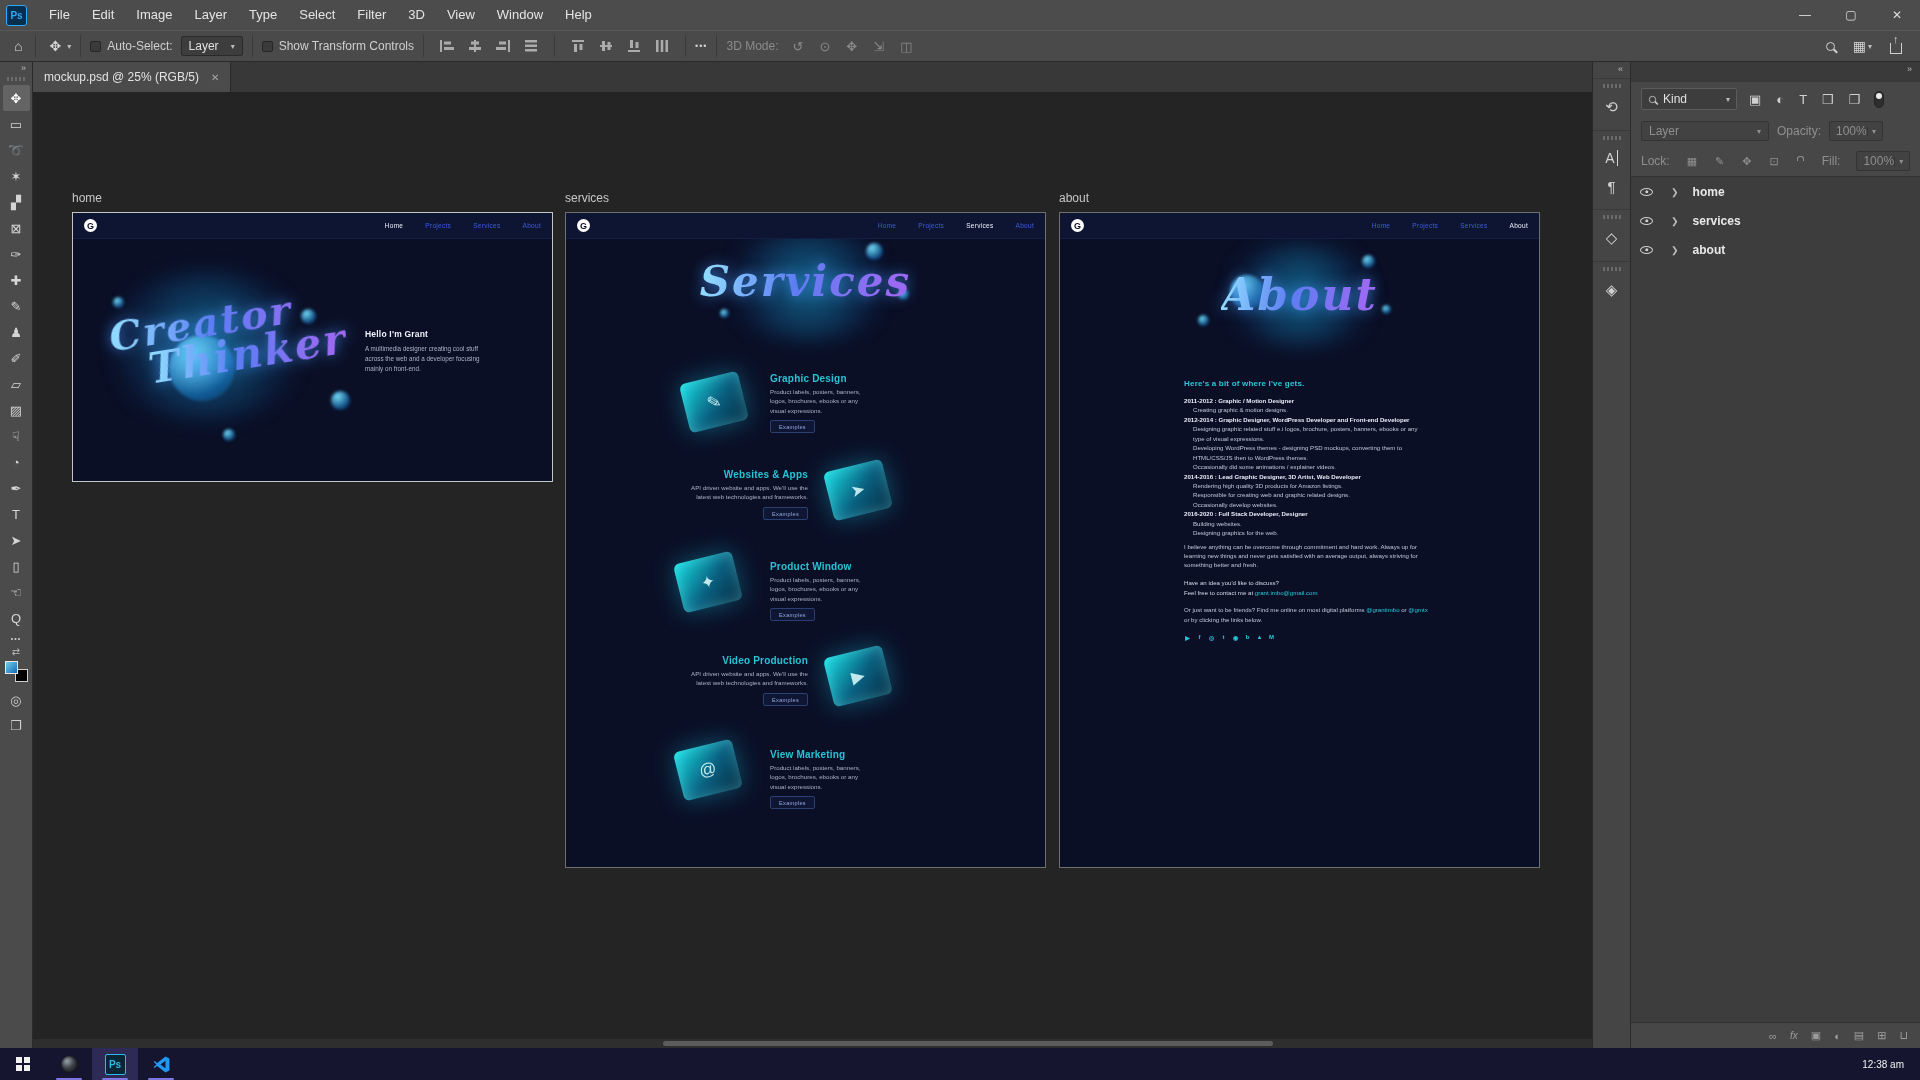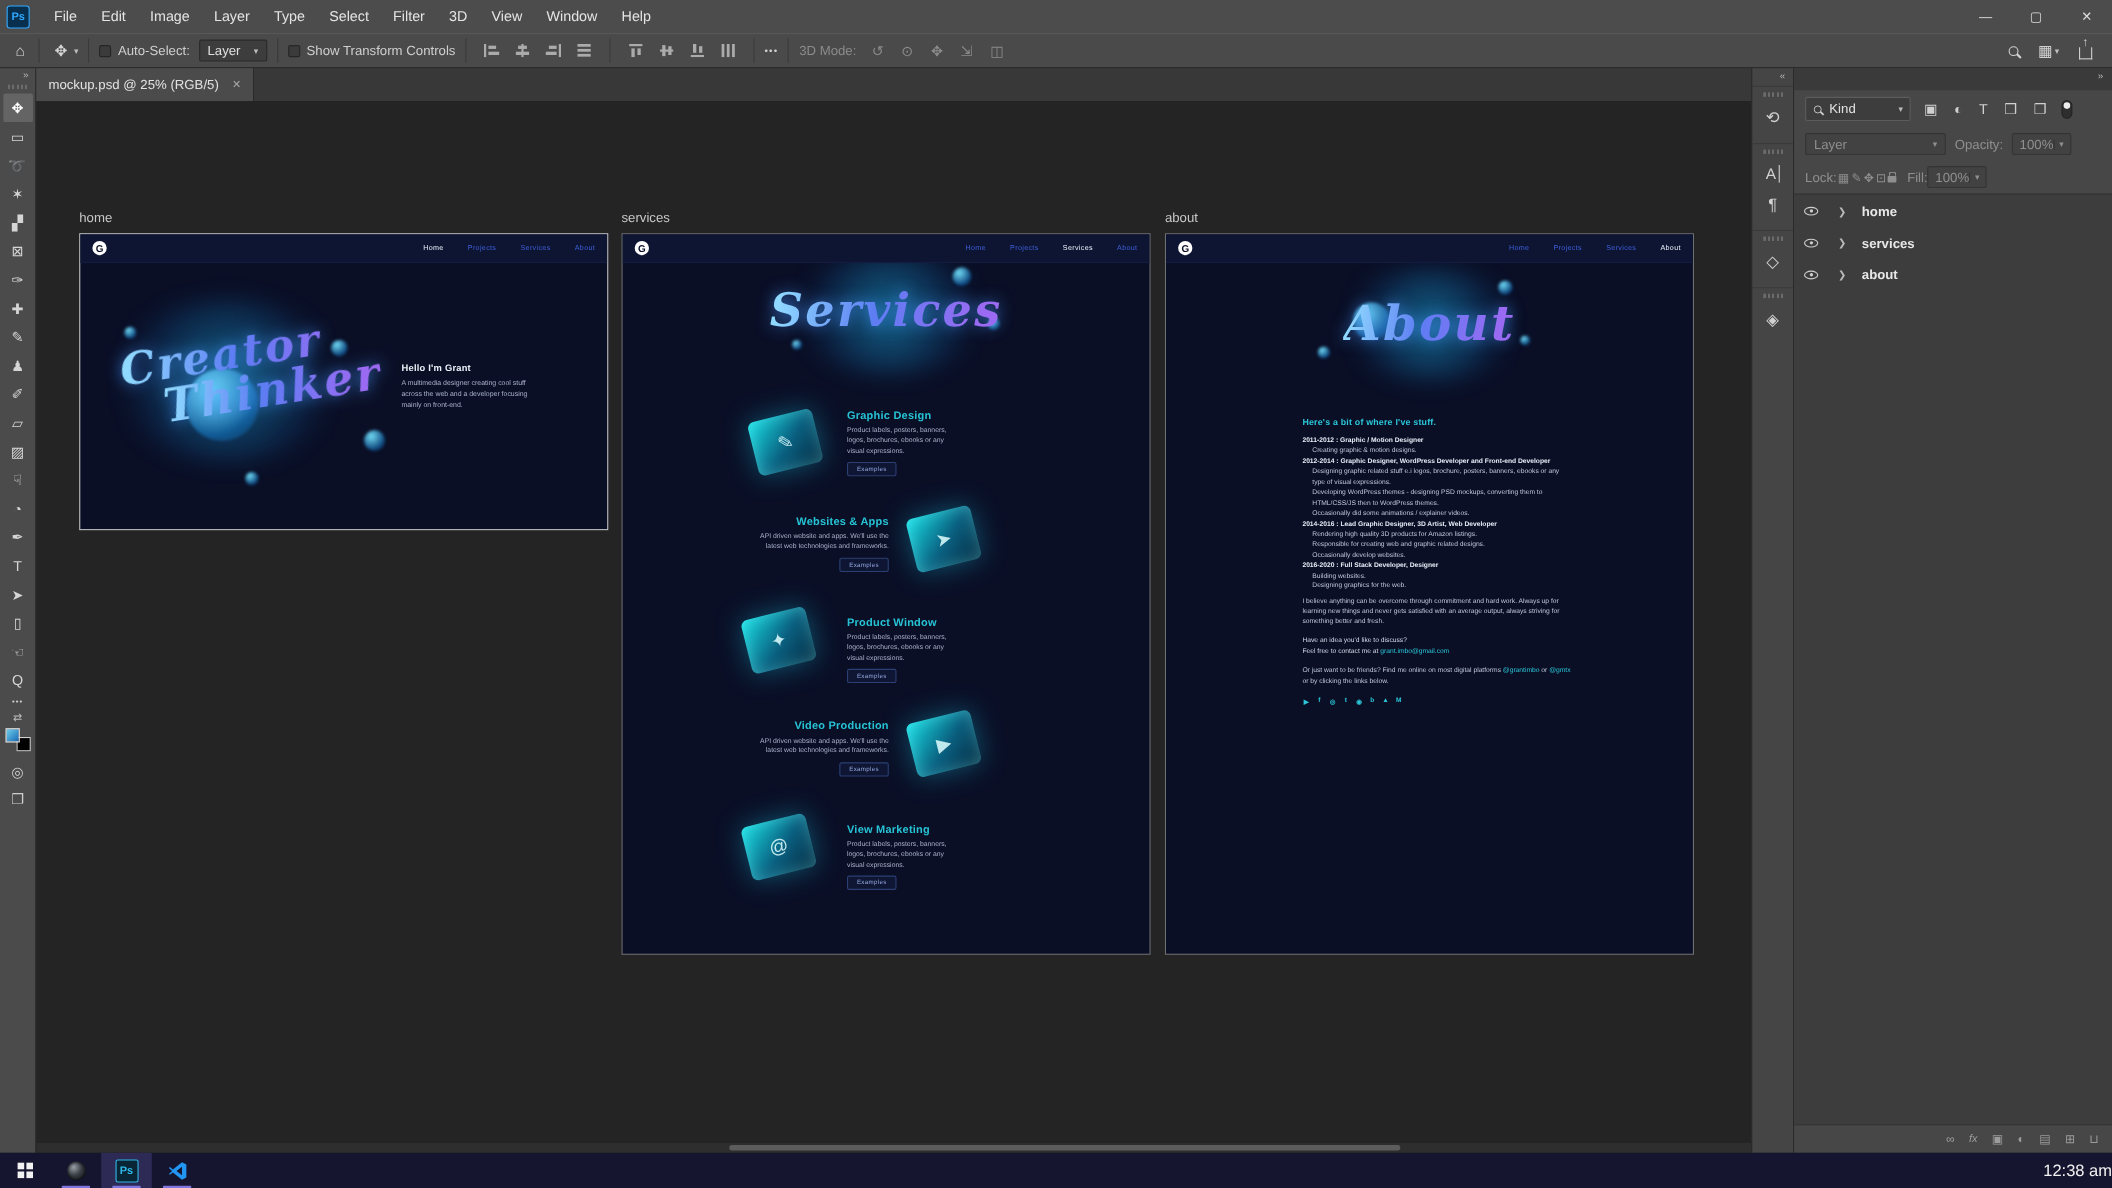--- a/index.html
+++ b/index.html
@@ -142,21 +142,21 @@
   .filt-icon { color:#d0d0d0; font-size:13px; padding:0 3px; }
   .pill { width:10px; height:17px; border-radius:5px; background:#2e2e2e; border:1px solid #232323; position:relative; margin-left:2px; }
   .pill::after { content:""; position:absolute; top:1px; left:1px; width:6px; height:6px; border-radius:50%; background:#ececec; }
   .lp-blend { height:30px; gap:8px; color:#8f8f8f; font-size:12px; }
   .dis-select { display:flex; align-items:center; background:#424242; border:1px solid #343434; border-radius:2px;
     padding:2px 7px; width:128px; color:#8f8f8f; }
   .dis-select .chev { margin-left:auto; font-size:8px; }
   .dis-box { display:flex; align-items:center; background:#424242; border:1px solid #343434; border-radius:2px;
     padding:2px 6px; width:54px; color:#8f8f8f; }
   .dis-box .chev { margin-left:auto; font-size:8px; border-left:1px solid #343434; padding-left:4px; }
-  .lp-lock { height:30px; gap:0; color:#8f8f8f; font-size:12px; }
+  .lp-lock { height:30px; gap:16px; color:#8f8f8f; font-size:12px; }
   .lock-icon { font-size:11px; color:#8f8f8f; padding:0 1px; }
   .icon-padlock { width:8px; height:6px; background:#8f8f8f; border-radius:1px; position:relative; margin-top:4px; }
   .icon-padlock::before { content:""; position:absolute; top:-4px; left:1.5px; width:5px; height:4px;
     border:1.5px solid #8f8f8f; border-bottom:none; border-radius:3px 3px 0 0; }
   .lp-list { flex:1; background:#3d3d3d; border-top:1px solid #333; }
   .layer-row { height:29px; display:flex; align-items:center; padding:0 9px; }
   .icon-eye { width:13px; height:8px; border:1.3px solid #cfcfcf; border-radius:50%; position:relative; flex:none; }
   .icon-eye::after { content:""; position:absolute; left:50%; top:50%; transform:translate(-50%,-50%);
     width:3.5px; height:3.5px; border-radius:50%; background:#cfcfcf; }
   .layer-chev { color:#bdbdbd; font-size:9px; margin:0 14px 0 18px; }
@@ -169,21 +169,21 @@
   .taskbar { height:32px; background:#16152f; display:flex; align-items:center; flex:none; color:#fff; }
   .tb-btn { width:46px; height:32px; display:grid; place-items:center; position:relative; }
   .tb-btn.active-app { background:#2d2a55; }
   .tb-ind { position:absolute; bottom:0; left:10px; right:10px; height:2.5px; background:#7d76e0; border-radius:1px; }
   .win-logo { display:grid; grid-template-columns:6.5px 6.5px; grid-template-rows:6.5px 6.5px; gap:1.5px; }
   .win-logo i { background:#f2f2f2; }
   .sphere { width:17px; height:17px; border-radius:50%;
     background:radial-gradient(circle at 35% 30%,#9aa0a8 0%,#3a3f46 45%,#0b0d11 100%); box-shadow:inset 0 0 3px #000; }
   .ps-task { width:21px; height:21px; background:#082636; border:1.5px solid #2fb9e8; border-radius:2px;
     color:#2fb9e8; font-size:10px; font-weight:bold; display:grid; place-items:center; }
-  .tb-time { margin-left:auto; font-size:15px; color:#f2f2f2; }
+  .tb-time { margin-left:auto; padding-right:16px; font-size:10px; color:#f2f2f2; }
 </style>
 </head>
 <body>
 
 <div class="app">
 
   <div class="titlebar">
     <div class="ps-logo">Ps</div>
     <span class="menu-item">File</span>
     <span class="menu-item">Edit</span>
@@ -440,21 +440,21 @@
           <div class="blob" style="left:158px;top:30px;width:165px;height:104px;"></div>
           <div class="dot" style="left:170px;top:62px;width:34px;height:34px;"></div>
           <div class="dot" style="left:302px;top:42px;width:13px;height:13px;"></div>
           <div class="dot" style="left:322px;top:92px;width:9px;height:9px;"></div>
           <div class="dot" style="left:138px;top:102px;width:11px;height:11px;"></div>
           <div class="ab-script-center" style="top:56px;">
             <span class="script" style="font-size:44px;">About</span>
           </div>
 
           <div class="about-col">
-            <div class="about-intro">Here's a bit of where I've stuff.</div>
+            <div class="about-intro">Here's a bit of where I've gets.</div>
             <div class="tl">
               <div class="tl-b">2011-2012 : Graphic / Motion Designer</div>
               <div class="tl-i">Creating graphic &amp; motion designs.</div>
               <div class="tl-b">2012-2014 : Graphic Designer, WordPress Developer and Front-end Developer</div>
               <div class="tl-i">Designing graphic related stuff e.i logos, brochure, posters, banners, ebooks or any type of visual expressions.</div>
               <div class="tl-i">Developing WordPress themes - designing PSD mockups, converting them to HTML/CSS/JS then to WordPress themes.</div>
               <div class="tl-i">Occasionally did some animations / explainer videos.</div>
               <div class="tl-b">2014-2016 : Lead Graphic Designer, 3D Artist, Web Developer</div>
               <div class="tl-i">Rendering high quality 3D products for Amazon listings.</div>
               <div class="tl-i">Responsible for creating web and graphic related designs.</div>

